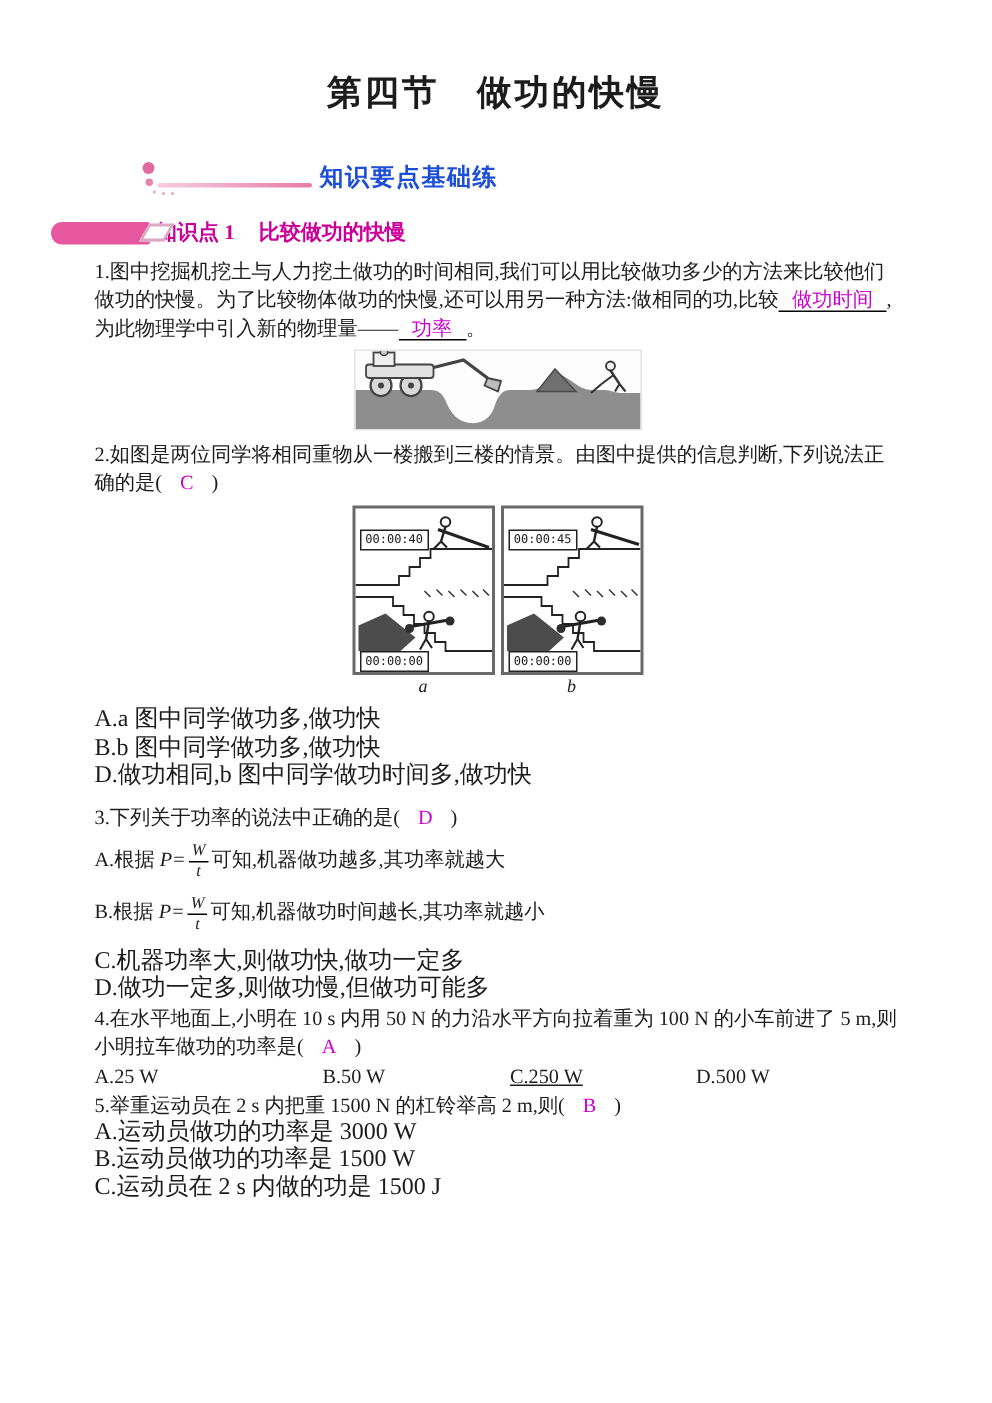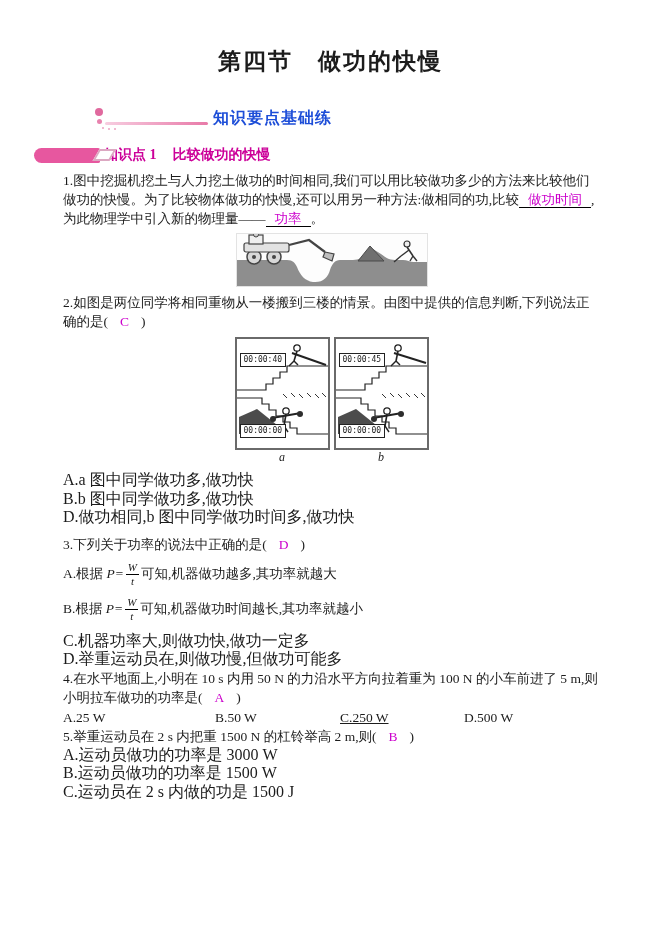--- a/index.html
+++ b/index.html
@@ -59,21 +59,21 @@
   
   .fig2 { display:flex; justify-content:center; gap:4px; margin-top:6px; }
   .panel-col { display:flex; flex-direction:column; align-items:center; }
   .panel { position:relative; width:95px; height:113px; border:2px solid #6a6a6a; background:#fff; }
   .panel svg { position:absolute; left:0; top:0; }
   .timer {
     position:absolute; left:3px; border:1px solid #222; background:#fff;
     font-family:"DejaVu Sans Mono",monospace; font-size:8px; line-height:10px; padding:1px 3px;
   }
   .timer-top { top:14px; }
-  .timer-bottom { bottom:10px; }
+  .timer-bottom { bottom:0; }
   .panel-label { font-size:12px; line-height:15px; font-style:italic; }
 
   
   .frac-option { font-size:13.5px; line-height:16px; margin:8px 0 10px 0; }
   .formula { font-style:italic; font-family:"Liberation Serif",serif; }
   .frac { display:inline-block; vertical-align:-7px; text-align:center; line-height:1; margin:0 2px; font-size:11px; font-style:italic; }
   .frac .num { display:block; border-bottom:1px solid #000; padding:0 2px 1px 2px; }
   .frac .den { display:block; padding-top:1px; }
 
   .opt-row { display:flex; font-size:13.5px; line-height:19px; margin-top:1px; }
@@ -213,21 +213,21 @@
 
   <div class="content">
 
     <p class="para mt8"><span>3.下列关于功率的说法中正确的是(</span><span class="answer">D</span><span>)</span></p>
 
     <div class="frac-option"><span>A.根据 </span><span class="formula">P=</span><span class="frac"><span class="num">W</span><span class="den">t</span></span><span>可知,机器做功越多,其功率就越大</span></div>
 
     <div class="frac-option"><span>B.根据 </span><span class="formula">P=</span><span class="frac"><span class="num">W</span><span class="den">t</span></span><span>可知,机器做功时间越长,其功率就越小</span></div>
 
     <div class="opt-line">C.机器功率大,则做功快,做功一定多</div>
-    <div class="opt-line">D.举重运动员在,则做功慢,但做功可能多</div>
+    <div class="opt-line">D.做功一定多,则做功慢,但做功可能多</div>
 
     <p class="para"><span>4.在水平地面上,小明在 10 s 内用 50 N 的力沿水平方向拉着重为 100 N 的小车前进了 5 m,则小明拉车做功的功率是(</span><span class="answer">A</span><span>)</span></p>
 
     <div class="opt-row">
       <span>A.25 W</span>
       <span>B.50 W</span>
       <span>C.250 W</span>
       <span>D.500 W</span>
     </div>
 

